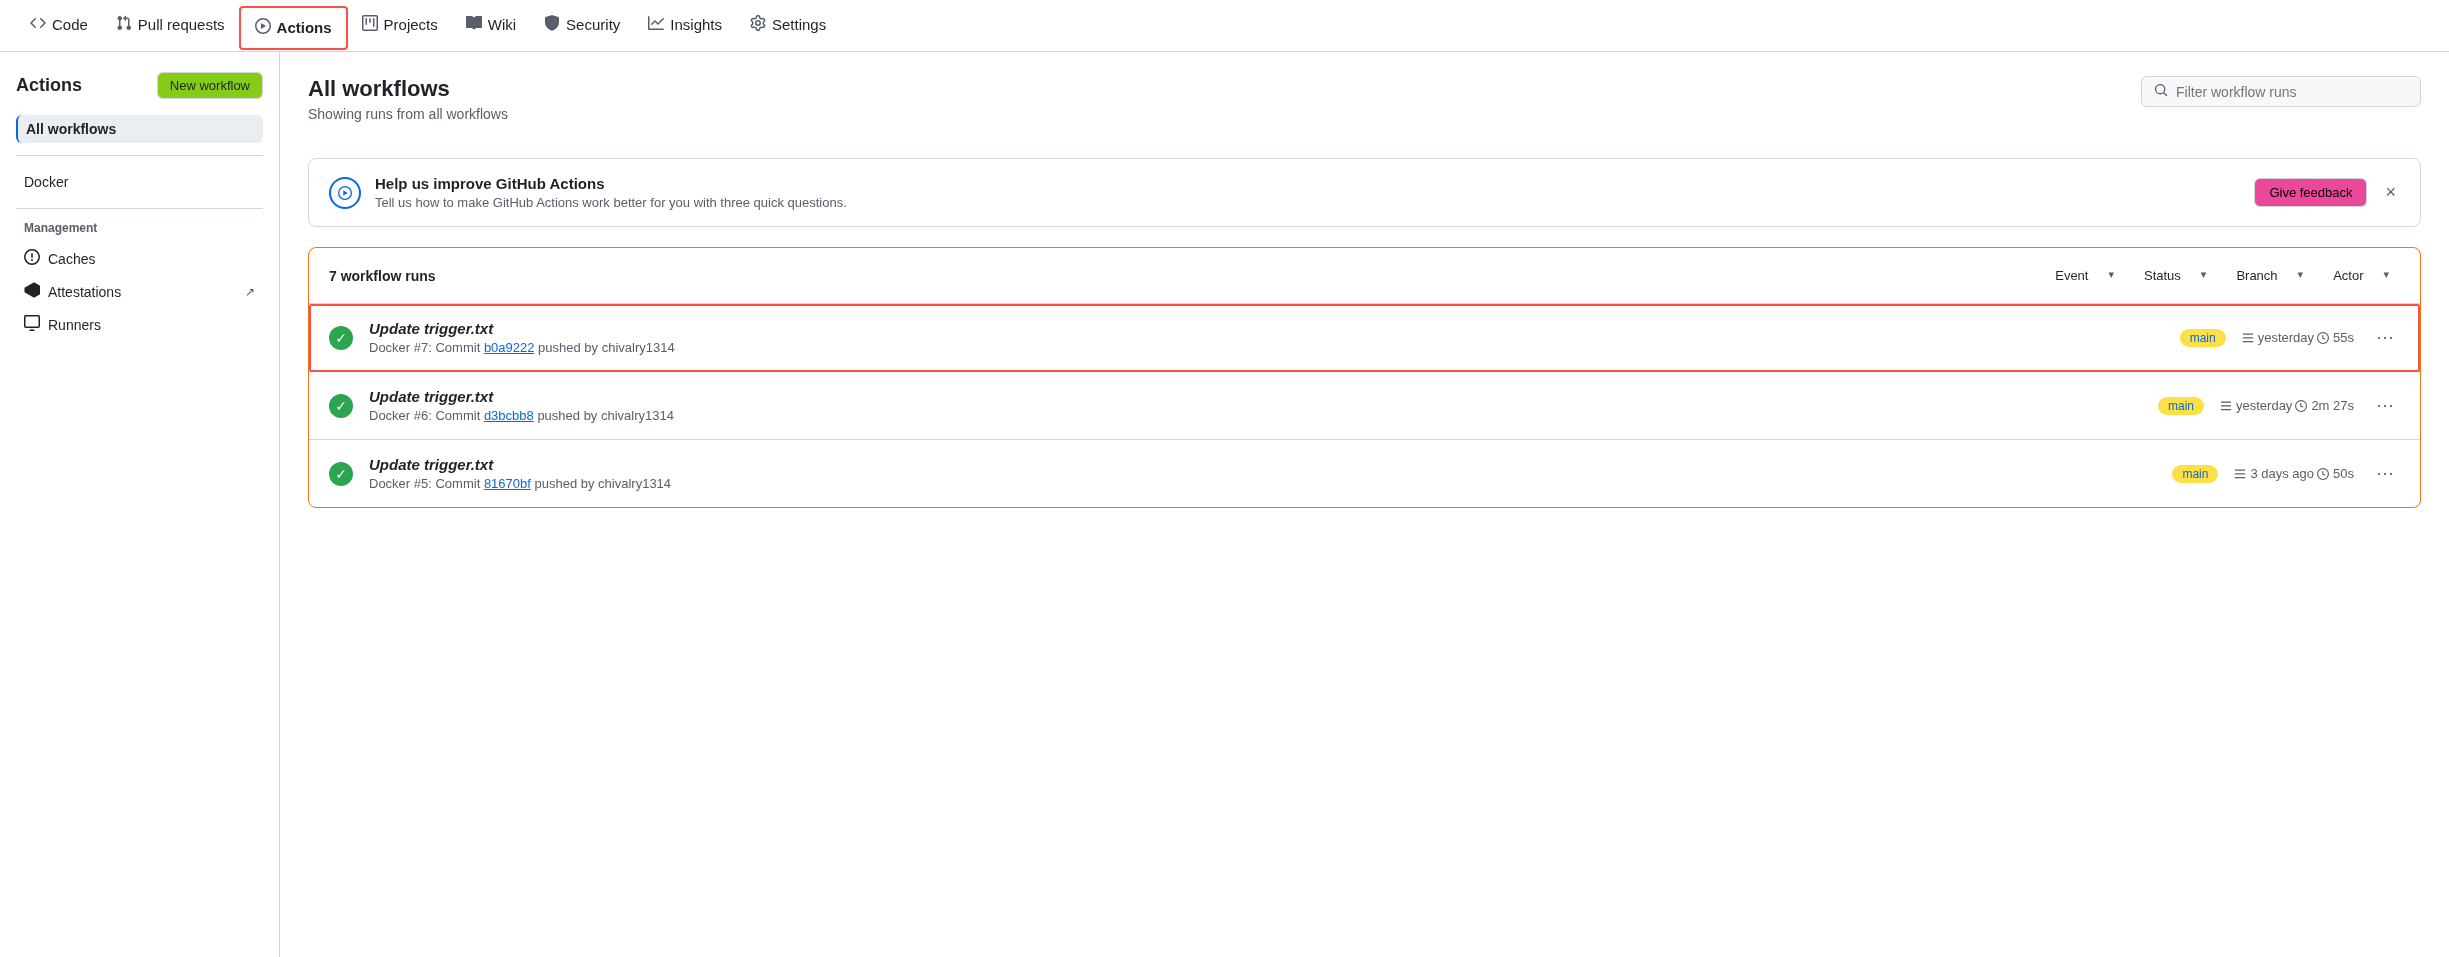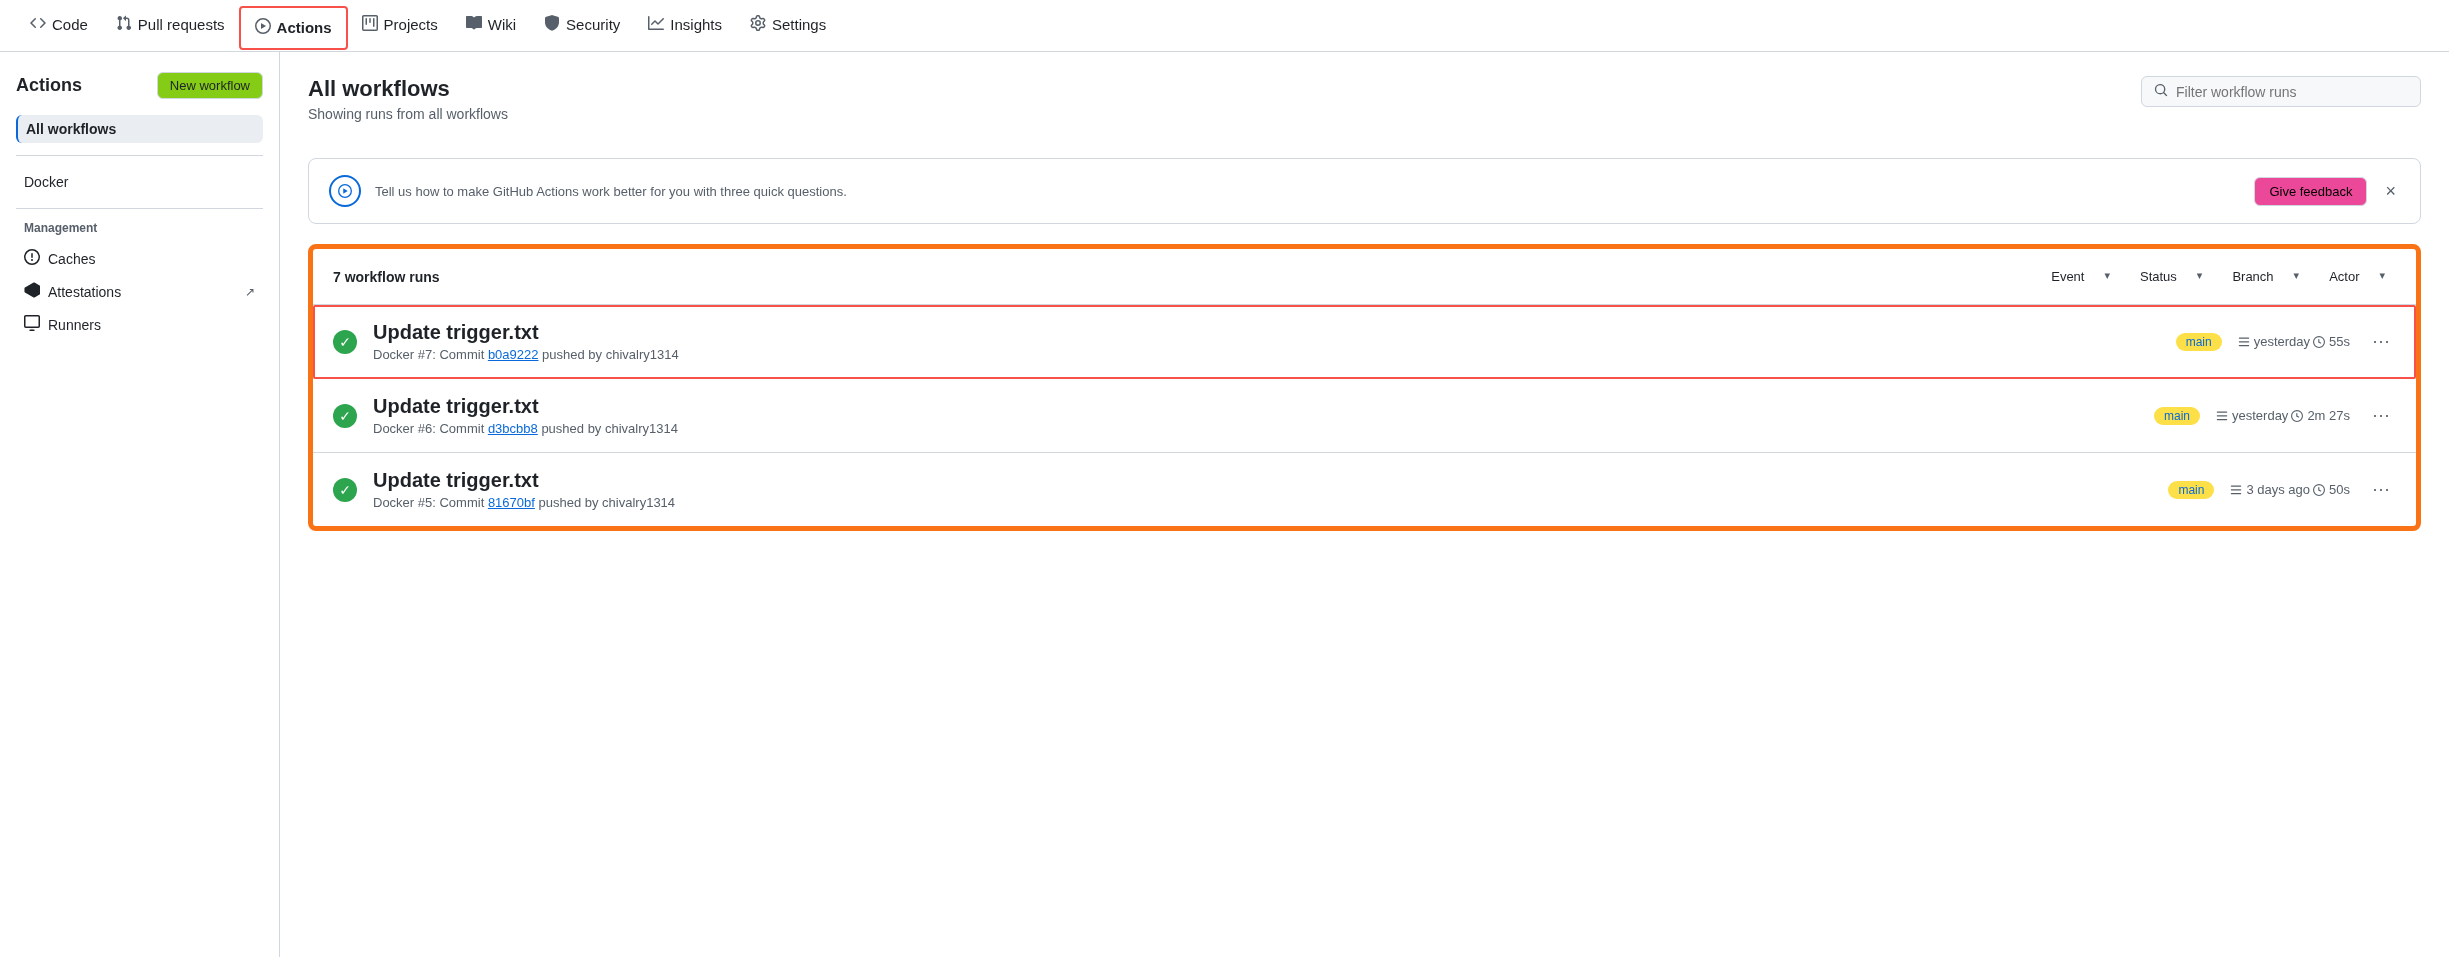--- a/index.html
+++ b/index.html
@@ -189,21 +189,21 @@
       background: none;
       border: none;
       cursor: pointer;
       font-size: 18px;
       color: #57606a;
       padding: 0 4px;
     }
 
     
     .runs-container {
-      border: 5px solid #f97316;
+      border: 1px solid #f97316;
       border-radius: 8px;
       background: #fff;
     }
     .runs-header {
       display: flex;
       align-items: center;
       justify-content: space-between;
       padding: 14px 20px;
       border-bottom: 1px solid #d0d7de;
     }
@@ -251,24 +251,25 @@
       background: #2da44e;
       display: flex;
       align-items: center;
       justify-content: center;
       flex-shrink: 0;
       color: #fff;
       font-size: 14px;
     }
     .run-info { flex: 1; }
     .run-name {
-      font-size: 20px;
+      font-size: 15px;
       font-weight: 600;
       color: #1f2328;
       margin-bottom: 3px;
+      font-style: italic;
     }
     .run-details { font-size: 13px; color: #57606a; }
     .run-details a { color: #0969da; text-decoration: underline; cursor: pointer; }
     .run-branch {
       display: inline-block;
       padding: 2px 10px;
       background: #fde047;
       color: #0969da;
       border-radius: 20px;
       font-size: 12px;
@@ -444,20 +445,21 @@
       </div>
     </div>
 
     <div class="feedback-banner">
       <div class="feedback-icon-circle">
         <svg width="14" height="14" viewBox="0 0 16 16" fill="currentColor">
             <path d="M8 0a8 8 0 1 1 0 16A8 8 0 0 1 8 0ZM1.5 8a6.5 6.5 0 1 0 13 0 6.5 6.5 0 0 0-13 0Zm4.879-2.773 4.264 2.559a.25.25 0 0 1 0 .428l-4.264 2.559A.25.25 0 0 1 6 10.559V5.442a.25.25 0 0 1 .379-.215Z"></path>
           </svg>
       </div>
       <div class="feedback-text">
+        <div class="feedback-title">Help us improve GitHub Actions</div>
         <div class="feedback-desc">Tell us how to make GitHub Actions work better for you with three quick questions.</div>
       </div>
       <button class="feedback-btn">Give feedback</button>
       <button class="close-btn">×</button>
     </div>
 
     <div class="runs-container">
       <div class="runs-header">
         <span class="runs-count">7 workflow runs</span>
         <div class="runs-filters">

